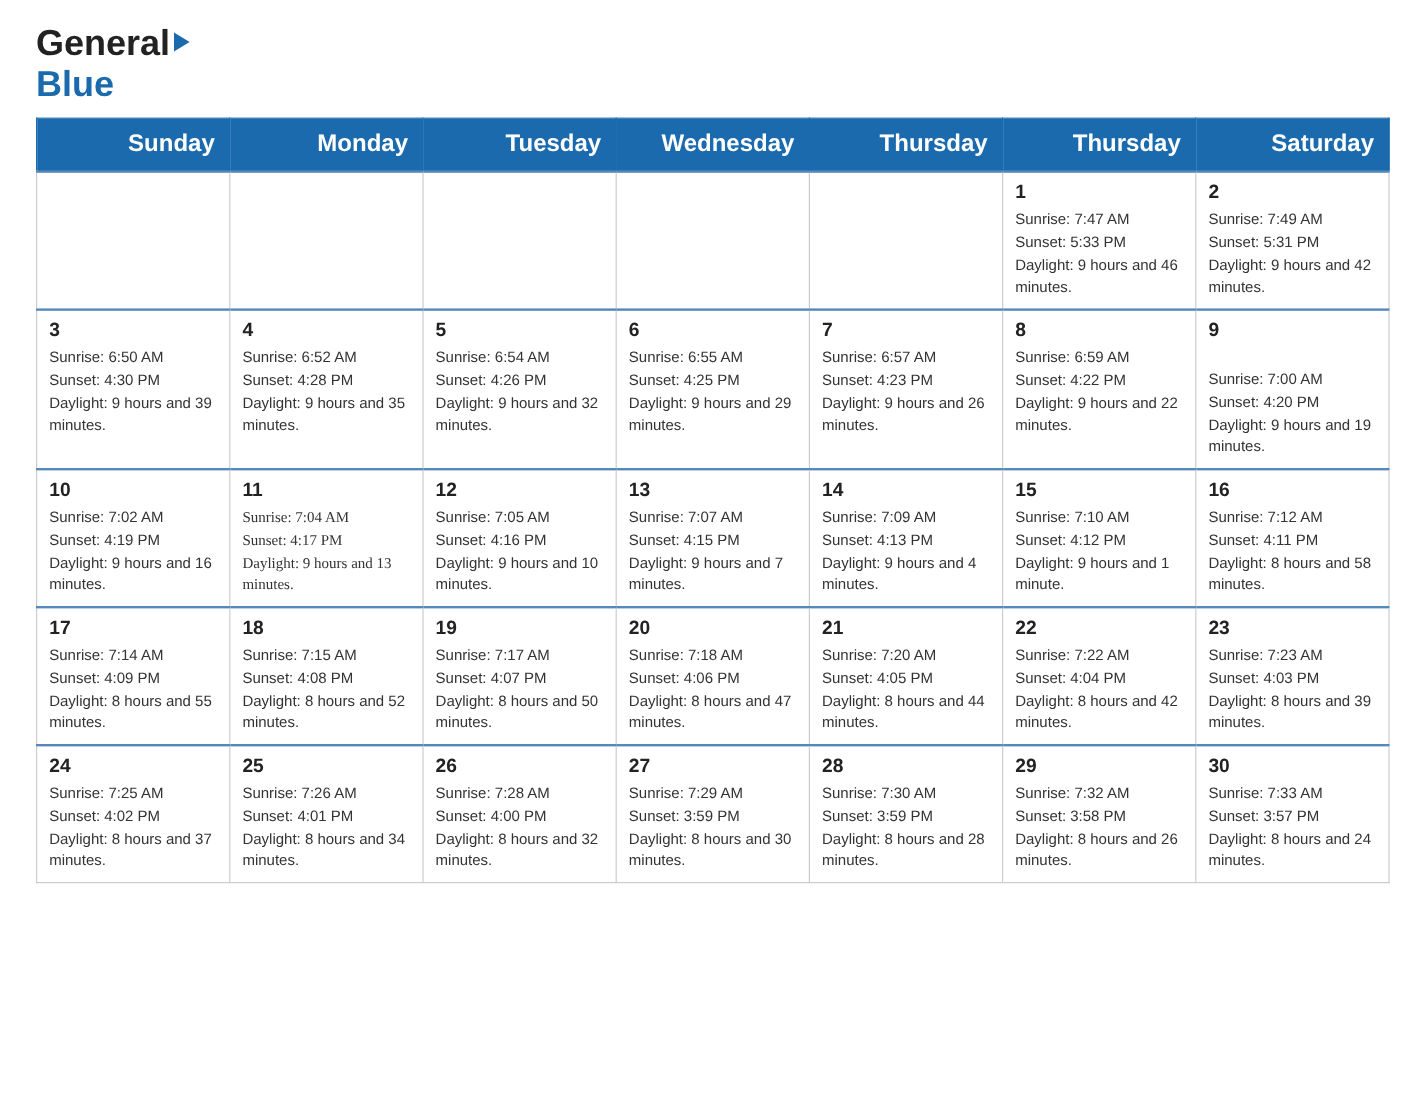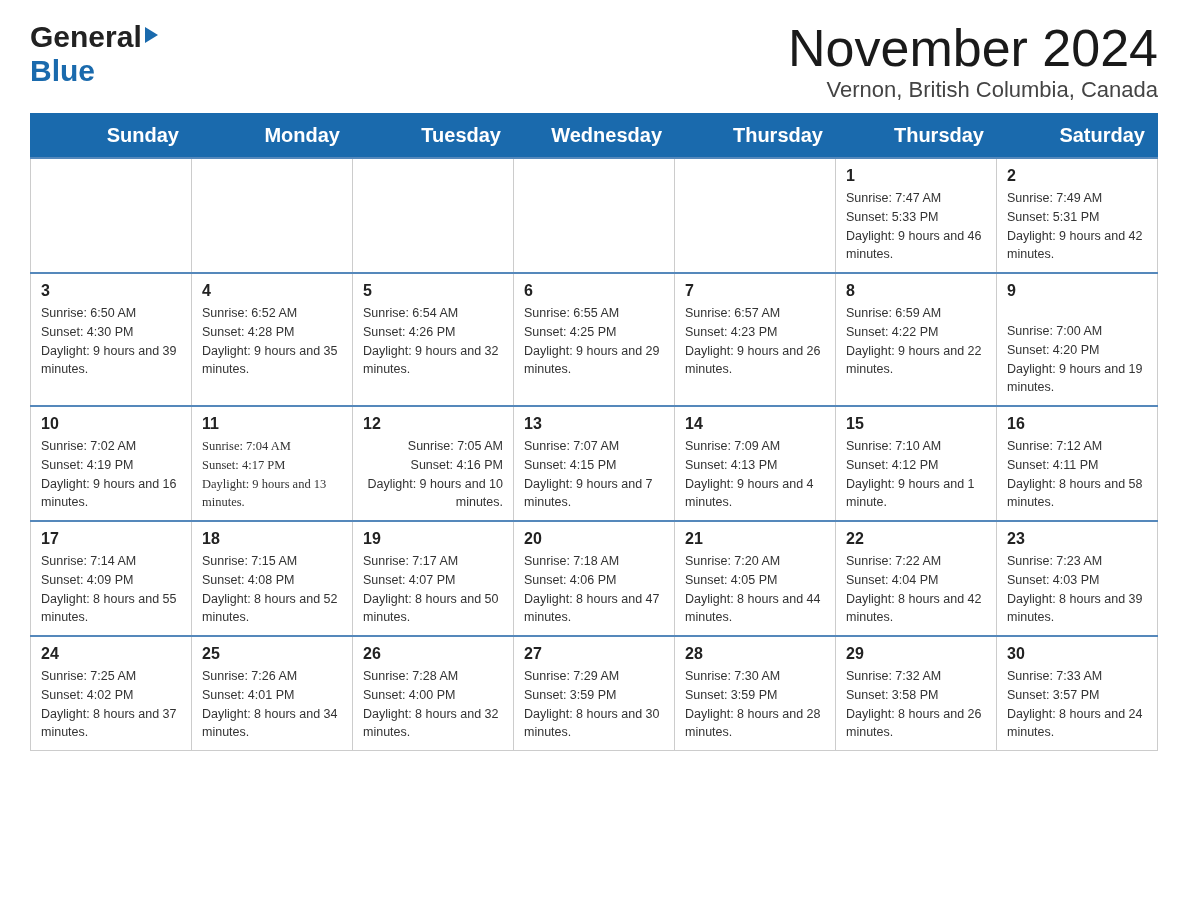--- a/index.html
+++ b/index.html
@@ -109,24 +109,20 @@
 <div class="header">
   <div class="logo">
     <div class="logo-row">
       <span class="logo-text-general">General</span>
         <span class="logo-triangle-right"></span>
     </div>
     <div>
       <span class="logo-text-blue">Blue</span>
     </div>
   </div>
-  <div class="title-block">
-    <div class="month-title">November 2024</div>
-    <div class="location-title">Vernon, British Columbia, Canada</div>
-  </div>
 </div>
 
 <table class="calendar">
   <thead>
     <tr>
     <th>Sunday</th>
         <th>Monday</th>
         <th>Tuesday</th>
         <th>Wednesday</th>
         <th>Thursday</th>
@@ -206,21 +202,21 @@
 Daylight: 9 hours and 16 minutes.</div>
         </td>
         <td>
           <span class="day-number">11</span>
           <div class="day-info" style="white-space: pre-line; font-family: Liberation Serif, serif;">Sunrise: 7:04 AM
 Sunset: 4:17 PM
 Daylight: 9 hours and 13 minutes.</div>
         </td>
         <td>
           <span class="day-number">12</span>
-          <div class="day-info" style="white-space: pre-line; text-align: right;">Sunrise: 7:05 AM
+          <div class="day-info" style="white-space: pre-line;">Sunrise: 7:05 AM
 Sunset: 4:16 PM
 Daylight: 9 hours and 10 minutes.</div>
         </td>
         <td>
           <span class="day-number">13</span>
           <div class="day-info" style="white-space: pre-line;">Sunrise: 7:07 AM
 Sunset: 4:15 PM
 Daylight: 9 hours and 7 minutes.</div>
         </td>
         <td>

